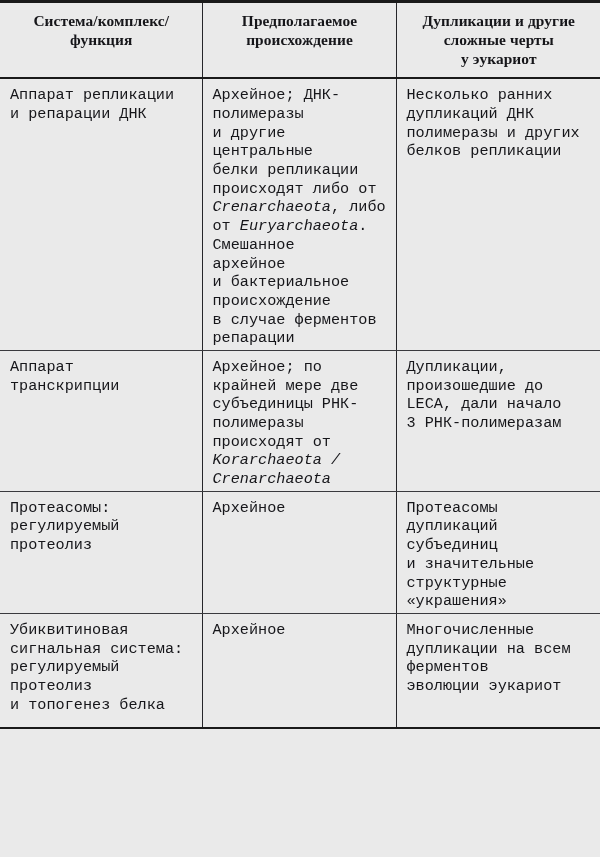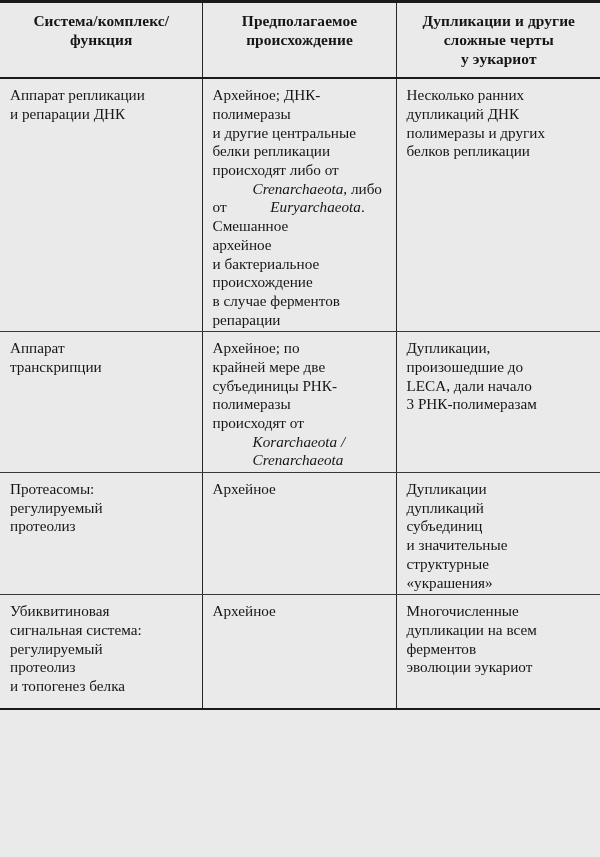--- a/index.html
+++ b/index.html
@@ -64,25 +64,25 @@
   tr.group-row > td {
     text-align: center;
     font-weight: bold;
     font-size: 15.4px;
     line-height: 1.25;
     padding: 6px 14px 8px 14px;
     border-bottom: 2.2px solid #1a1a1a;
   }
 
   
-  tr.data-row > td { border-bottom: 1.3px solid #3a3a3e; }
+  tr.data-row > td { border-bottom: 1.3px solid #3a3a3e; font-family: Liberation Mono, monospace; }
   tr.data-row.last > td { border-bottom: 2.6px solid #1a1a1a; }
 
   .cell-text { display: block; white-space: pre-line; }
-  .cell-text i, .cell-text em { font-style: italic; margin-left: 40px; }
+  .cell-text i, .cell-text em { font-style: italic; }
 
   
   tr.r1 > td { height: 240px; }
   tr.r2 > td { height: 125px; }
   tr.r3 > td { height: 95px; }
   tr.r4 > td { height: 110px; }
   tr.r5 > td { height: 104px; }
 </style>
 </head>
 <body>
@@ -169,21 +169,21 @@
       <tr class="data-row r4">
         <td class="sep-right">
           <span class="cell-text">Протеасомы:
 регулируемый
 протеолиз</span>
         </td>
         <td class="sep-right">
           <span class="cell-text"><span>Архейное</span></span>
         </td>
         <td>
-          <span class="cell-text">Дупликации
+          <span class="cell-text">Протеасомы
 дупликаций
 субъединиц
 и значительные
 структурные
 «украшения»</span>
         </td>
       </tr>
 
       <tr class="data-row r5 last">
         <td class="sep-right">

